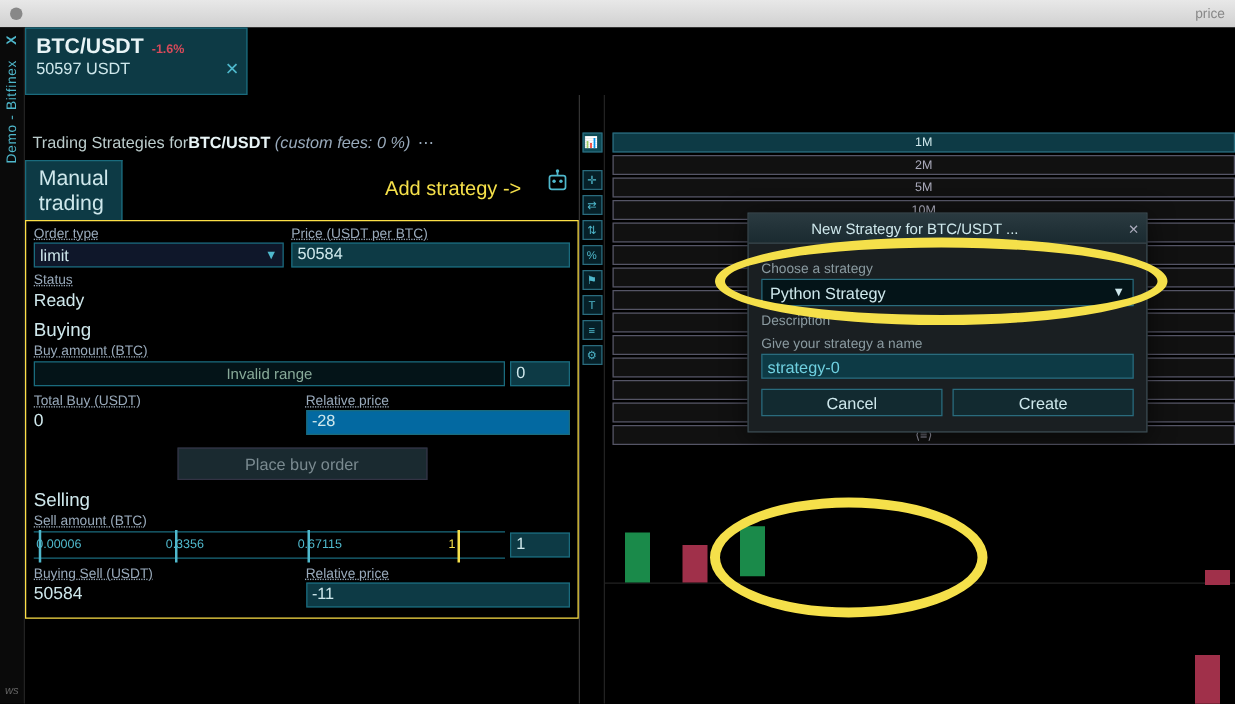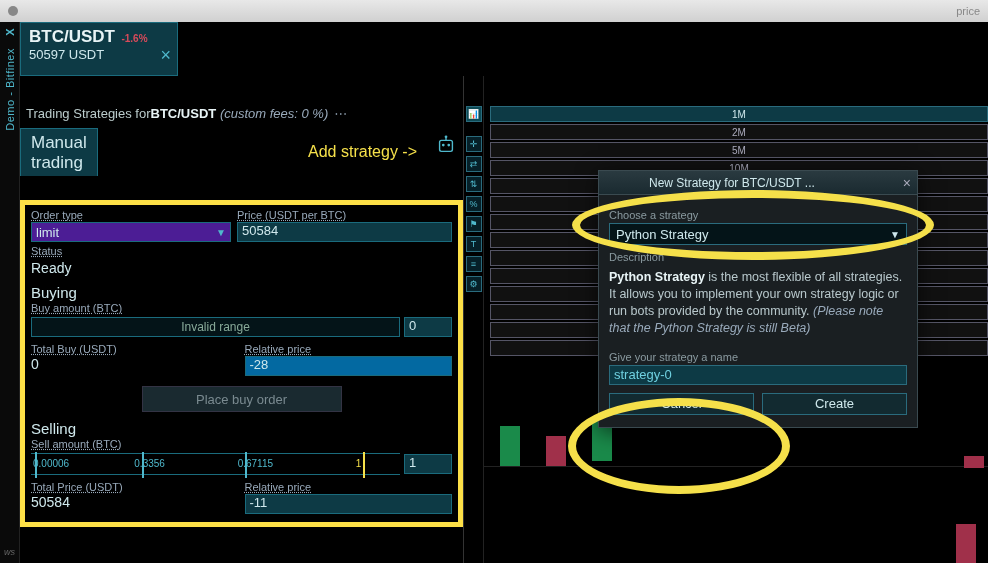--- a/index.html
+++ b/index.html
@@ -7,40 +7,40 @@
 .titlebar { height: 22px; background: linear-gradient(#e8e8e8,#d0d0d0); display: flex; align-items: center; padding: 0 8px; color: #888; font-size: 11px; }
 .titlebar .winicon { width: 10px; height: 10px; border-radius: 50%; background: #888; margin-right: 6px; }
 .titlebar .spacer { flex: 1; }
 .app { display: flex; height: 541px; background: #000; }
 .leftedge { width: 20px; background: #0a0a0a; display: flex; flex-direction: column; align-items: center; color: #4fb8cc; font-size: 11px; border-right: 1px solid #222; }
 .leftedge .vtxt { writing-mode: vertical-rl; transform: rotate(180deg); padding: 6px 0; letter-spacing: .5px; }
 .leftedge .vtxt.x { color: #4fb8cc; font-weight: bold; }
 .leftedge .ws { writing-mode: horizontal-tb; font-size: 9px; color: #666; margin-top: auto; margin-bottom: 6px; font-style: italic; }
 .workspace { flex: 1; display: flex; flex-direction: column; }
 .pairbar { height: 54px; display: flex; }
-.paircard { width: 158px; background: #0d3a45; border: 1px solid #1a6b7d; padding: 4px 8px; position: relative; }
+.paircard { width: 178px; background: #0d3a45; border: 1px solid #1a6b7d; padding: 4px 8px; position: relative; }
 .paircard .pair { font-size: 17px; font-weight: bold; color: #e8f4f6; }
 .paircard .chg { font-size: 10px; color: #d84a5a; font-weight: bold; margin-left: 2px; }
 .paircard .price { font-size: 13px; color: #cfe8ec; }
 .paircard .close { position: absolute; right: 6px; top: 22px; color: #4fb8cc; font-size: 18px; cursor: pointer; }
 .cols { flex: 1; display: flex; }
 .leftpanel { width: 444px; border-right: 1px solid #333; display: flex; flex-direction: column; padding-top: 26px; }
 .lp-head { display: flex; align-items: center; padding: 0 6px; font-size: 13px; color: #bcc; height: 22px; }
 .lp-head b { color: #e8f4f6; font-weight: bold; }
 .lp-head .fees { font-style: italic; color: #9ab; }
 .lp-head .dots { margin-left: 6px; color: #9ab; letter-spacing: 2px; cursor: pointer; }
 .tabrow { display: flex; align-items: center; margin-top: 4px; }
 .tab { background: #0d3a45; border: 1px solid #1a6b7d; border-bottom: none; padding: 4px 10px; font-size: 17px; color: #cfe8ec; line-height: 1.15; }
 .tabspacer { flex: 1; display: flex; align-items: center; justify-content: flex-end; padding-right: 46px; }
 .addstrat { color: #f5e04a; font-size: 16px; }
-.form { border: 5px solid #fde047; padding: 4px 6px 6px; font-size: 12px; margin-top: 24px; }
+.form { border: 1px solid #fde047; padding: 4px 6px 6px; font-size: 12px; }
 .form-row { display: flex; gap: 6px; margin-bottom: 2px; }
 .form-col { flex: 1; display: flex; flex-direction: column; }
 .lbl { font-size: 11px; color: #9ab; text-decoration: underline; text-decoration-style: dotted; margin-bottom: 1px; }
-.sel, .inp { background: #4c1d95; border: 1px solid #1a6b7d; color: #cfe8ec; height: 20px; padding: 0 4px; font-size: 13px; }
+.sel, .inp { background: #0f172a; border: 1px solid #1a6b7d; color: #cfe8ec; height: 20px; padding: 0 4px; font-size: 13px; }
 .sel { display: flex; align-items: center; justify-content: space-between; }
 .sel .caret { font-size: 10px; color: #4fb8cc; }
 .status { font-size: 14px; color: #cfe8ec; margin: 2px 0 8px; }
 .sect { font-size: 15px; color: #cfe8ec; margin-top: 4px; }
 .rangebar { position: relative; height: 20px; border: 1px solid #1a6b7d; background: #041418; margin: 2px 0; }
 .rangebar .mid { position: absolute; left: 0; right: 0; text-align: center; color: #8a9; font-size: 12px; line-height: 18px; }
 .rangewrap { display: flex; align-items: center; gap: 4px; }
 .rangewrap .rangebar { flex: 1; }
 .bigval { font-size: 14px; color: #cfe8ec; }
 .btn-order { width: 200px; height: 26px; background: #1a2a30; border: 1px solid #334; color: #7a8a90; font-size: 13px; margin: 10px auto 8px; display: block; }
@@ -170,21 +170,21 @@
               <span class="hl" style="left:88%">1</span>
               <div class="marker" style="left:1%"></div>
               <div class="marker" style="left:30%"></div>
               <div class="marker" style="left:58%"></div>
               <div class="marker markery" style="left:90%"></div>
             </div>
             <div class="inp" style="width:48px;background:#0d3a45">1</div>
           </div>
           <div class="form-row" style="margin-top:4px">
             <div class="form-col">
-              <span class="lbl">Total Price (USDT)</span>
+              <span class="lbl">Buying Sell (USDT)</span>
               <div class="bigval">50584</div>
             </div>
             <div class="form-col">
               <span class="lbl">Relative price</span>
               <div class="inp" style="background:#0d3a45">-11</div>
             </div>
           </div>
         </div>
       </div>
 
@@ -235,23 +235,20 @@
     <span style="margin:0 auto">New Strategy for BTC/USDT ...</span>
     <span class="dclose">×</span>
   </div>
   <div class="dbody">
     <div class="dlbl">Choose a strategy</div>
     <div class="dsel">
       <span>Python Strategy</span>
       <span style="font-size:10px">▼</span>
     </div>
     <div class="dlbl">Description</div>
-    <div class="ddesc">
-      <b>Python Strategy</b><span> is the most flexible of all strategies. It allows you to implement your own strategy logic or run bots provided by the community. </span><i>(Please note that the Python Strategy is still Beta)</i>
-    </div>
     <div class="dlbl">Give your strategy a name</div>
     <input class="dinp" value="strategy-0" style="">
     <div class="dbtns">
       <button class="dbtn">Cancel</button>
       <button class="dbtn">Create</button>
     </div>
   </div>
 </div>
 
 <div class="ellipse" style="left:572px;top:190px;width:362px;height:70px"></div>

